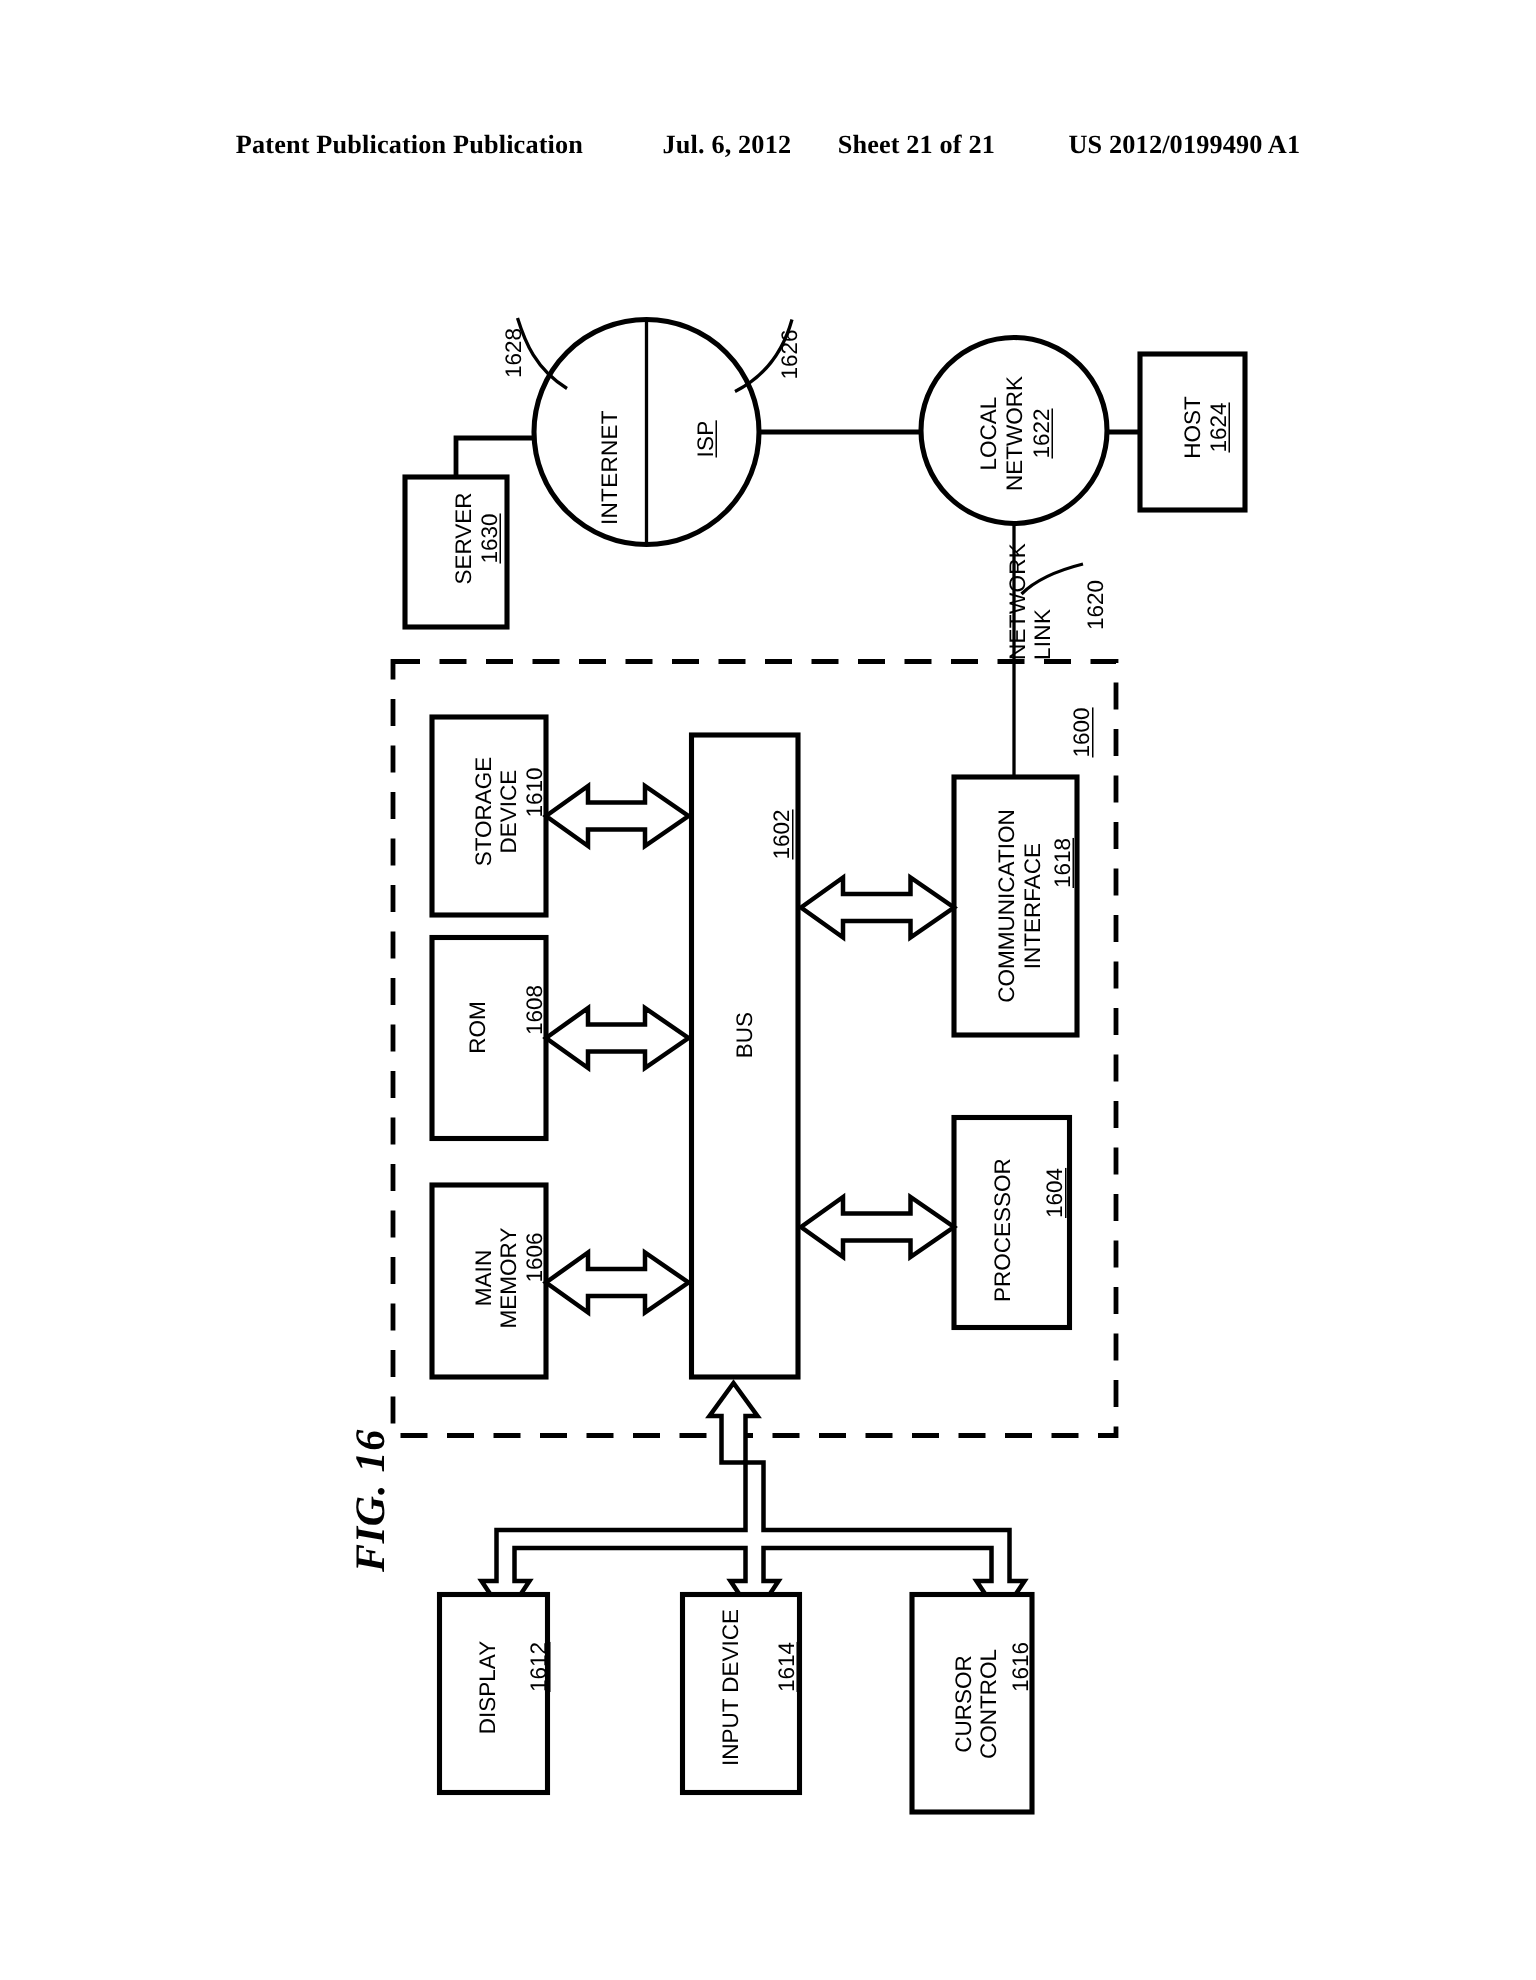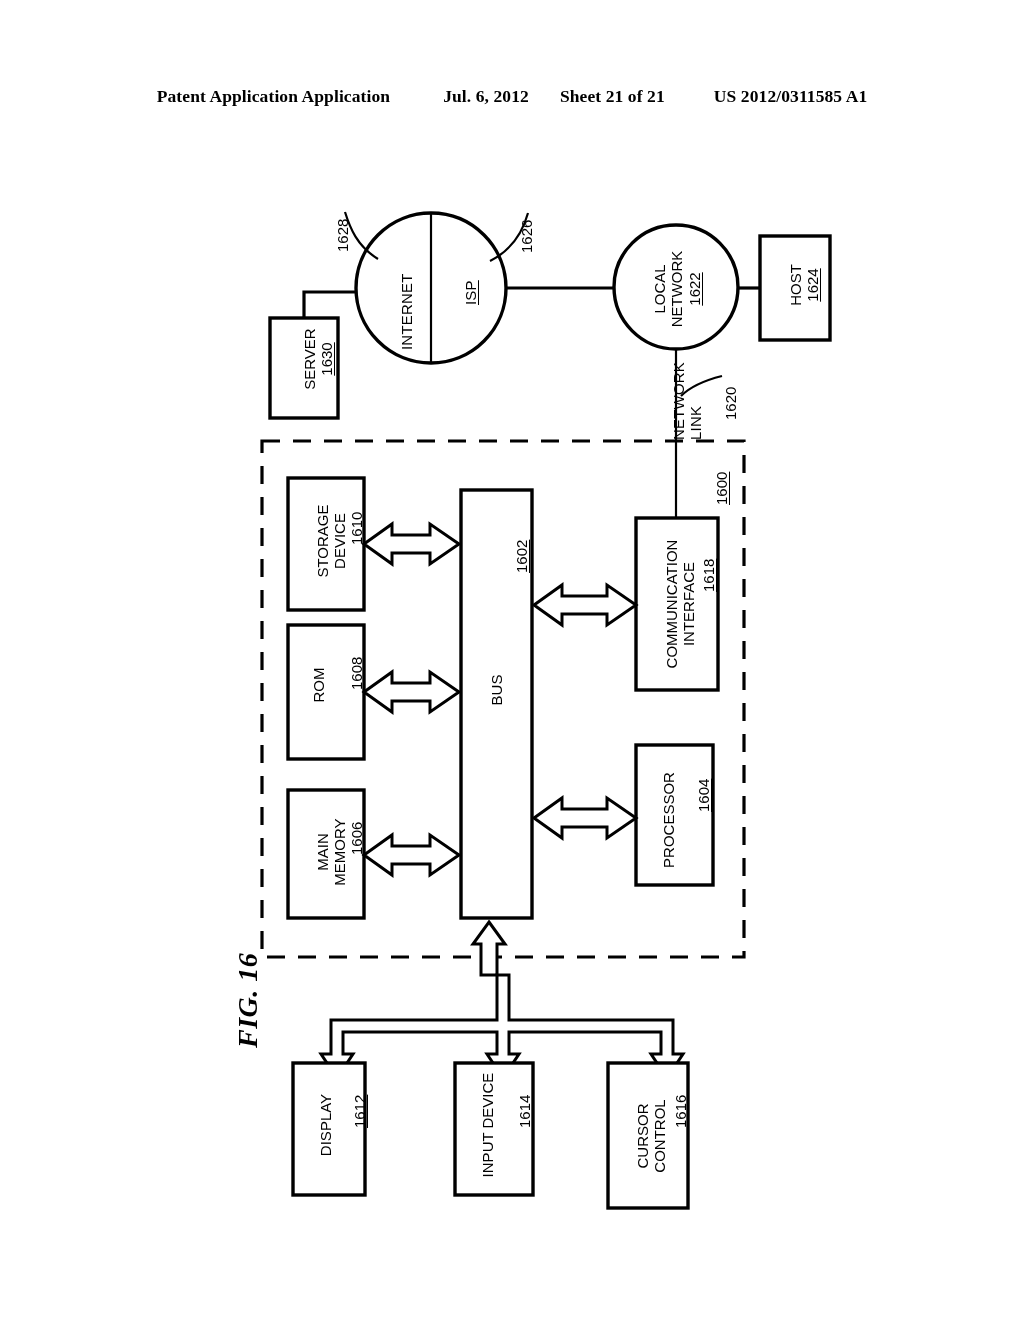--- a/index.html
+++ b/index.html
@@ -99,27 +99,27 @@
     font-weight: bold;
     font-size: 28px;
     letter-spacing: 0.5px;
     white-space: nowrap;
   }
 </style>
 </head>
 <body>
 
 <div id="page-header">
-  <span class="seg">Patent Application Application</span>
+  <span class="seg">Patent Publication Publication</span>
   <span class="gap-wide"></span>
   <span class="seg">Jul. 6, 2012</span>
   <span class="gap-mid"></span>
   <span class="seg">Sheet 21 of 21</span>
   <span class="gap-big"></span>
-  <span class="seg">US 2012/0311585 A1</span>
+  <span class="seg">US 2012/0199490 A1</span>
 </div>
 
 <div id="figure">
 
 <svg width="1024" height="1320" viewBox="0 0 1024 1320" xmlns="http://www.w3.org/2000/svg">
   <defs>
     <style>
       .st { fill: none; stroke: #000; stroke-width: 3.2; }
       .stthin { fill: none; stroke: #000; stroke-width: 2.2; }
       .boxr { fill: #fff; stroke: #000; stroke-width: 3.4; }

